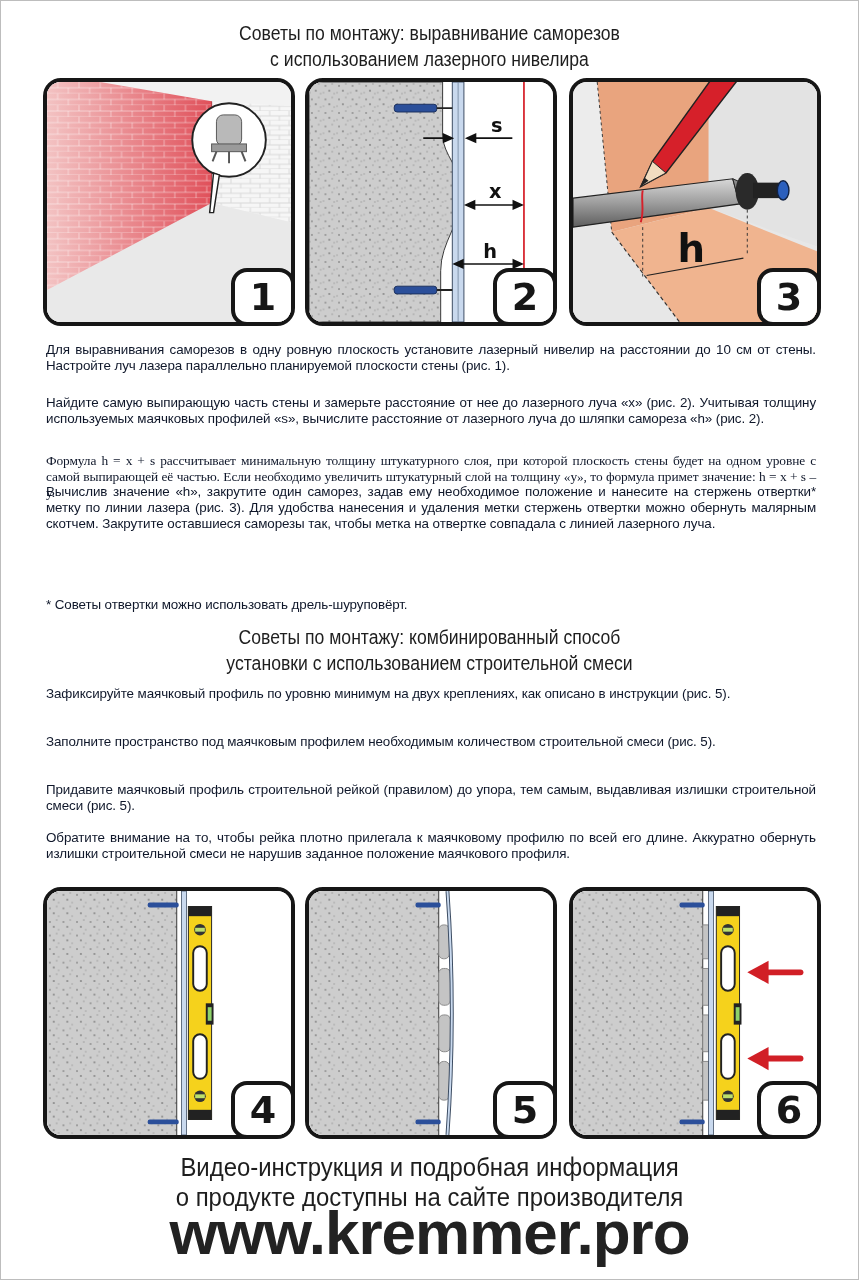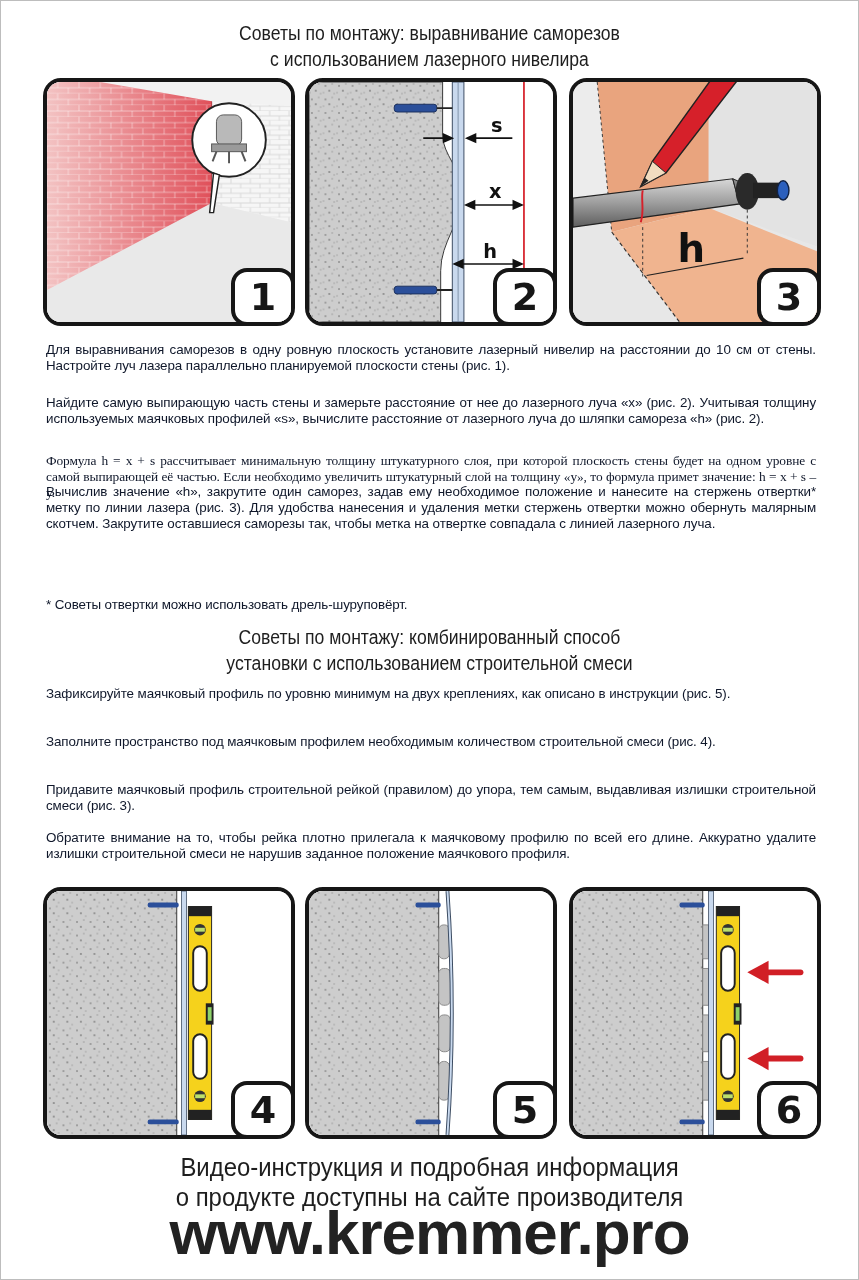--- a/index.html
+++ b/index.html
@@ -171,23 +171,23 @@
 <p class="para" style="top:453px;font-family:Liberation Serif, serif;">Формула h = x + s рассчитывает минимальную толщину штукатурного слоя, при которой плоскость стены будет на одном уровне с самой выпирающей её частью. Если необходимо увеличить штукатурный слой на  толщину «y», то формула примет значение: h = x + s – y.</p>
 <p class="para" style="top:484px;">Вычислив значение «h», закрутите один саморез, задав ему необходимое положение и нанесите на стержень отвертки* метку по линии лазера (рис. 3). Для удобства нанесения и удаления метки стержень отвертки можно обернуть малярным скотчем. Закрутите оставшиеся саморезы так, чтобы метка на отвертке совпадала с линией лазерного луча.</p>
 <p class="para" style="top:597px;">* Советы отвертки можно использовать дрель-шуруповёрт.</p>
 
 <div class="title" style="top:624px;">
   <span>Советы по монтажу: комбинированный способ</span>
   <span>установки с использованием строительной смеси</span>
 </div>
 
 <p class="para" style="top:686px;">Зафиксируйте маячковый профиль по уровню минимум на двух креплениях, как описано в инструкции (рис. 5).</p>
-<p class="para" style="top:734px;">Заполните пространство под маячковым профилем необходимым количеством строительной смеси (рис. 4).</p>
-<p class="para" style="top:782px;">Придавите маячковый профиль строительной рейкой (правилом) до упора, тем самым, выдавливая излишки строительной смеси (рис. 3).</p>
-<p class="para" style="top:830px;">Обратите внимание на то, чтобы рейка плотно прилегала к маячковому профилю по всей его длине. Аккуратно удалите излишки строительной смеси не нарушив заданное положение маячкового профиля.</p>
+<p class="para" style="top:734px;">Заполните пространство под маячковым профилем необходимым количеством строительной смеси (рис. 5).</p>
+<p class="para" style="top:782px;">Придавите маячковый профиль строительной рейкой (правилом) до упора, тем самым, выдавливая излишки строительной смеси (рис. 5).</p>
+<p class="para" style="top:830px;">Обратите внимание на то, чтобы рейка плотно прилегала к маячковому профилю по всей его длине. Аккуратно обернуть излишки строительной смеси не нарушив заданное положение маячкового профиля.</p>
 
 <div class="panel" style="left:43px; top:887px; width:252px; height:252px;">
   <svg viewBox="0 0 252 252" preserveAspectRatio="none">
     <defs>
       <pattern id="concrete4" width="14" height="14" patternUnits="userSpaceOnUse">
         <rect width="14" height="14" fill="#cdcdcd"></rect>
         <circle cx="3" cy="4" r="1" fill="#8e8e8e"></circle>
         <circle cx="10" cy="2" r="0.8" fill="#9a9a9a"></circle>
         <circle cx="7" cy="9" r="1.1" fill="#888"></circle>
         <circle cx="12" cy="12" r="0.8" fill="#a0a0a0"></circle>

